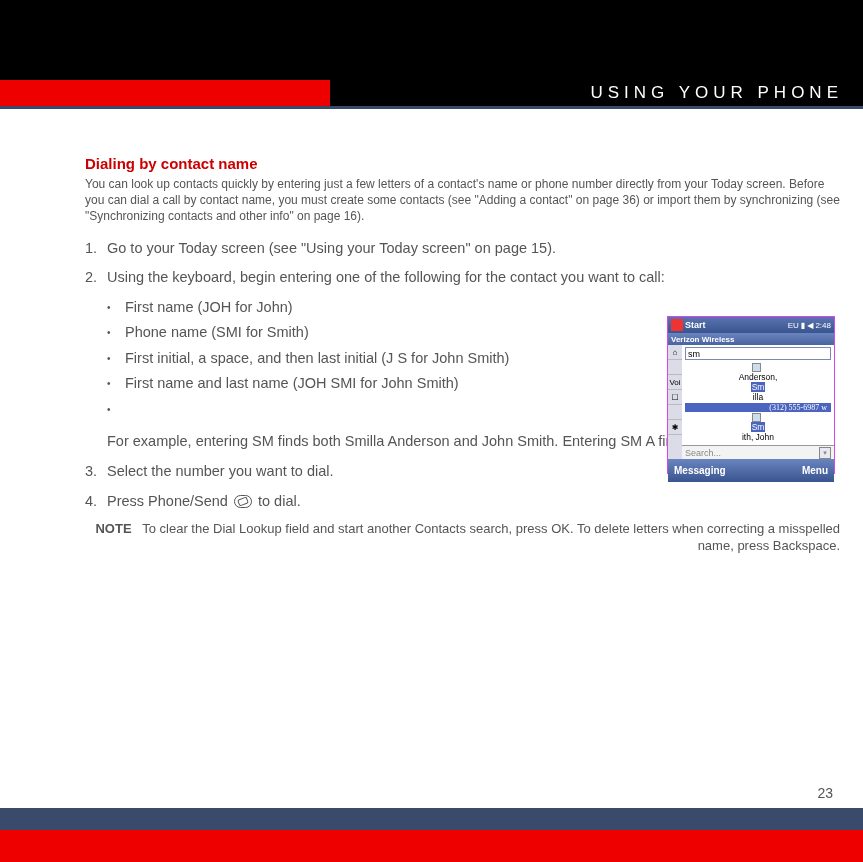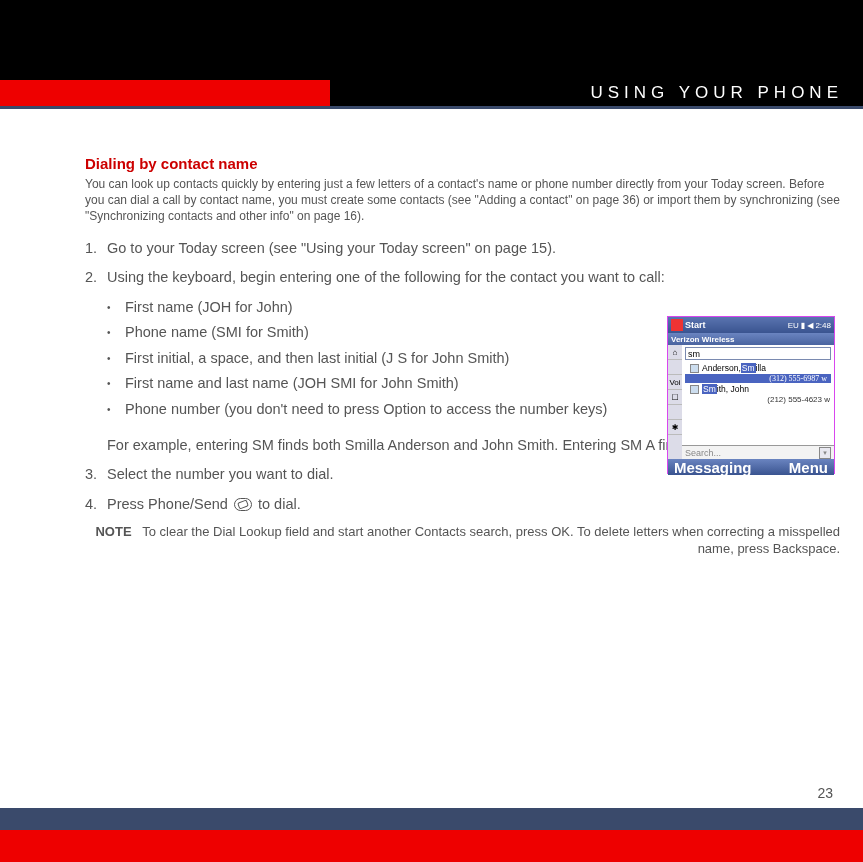--- a/index.html
+++ b/index.html
@@ -33,28 +33,28 @@
   .shot-start .flag { width: 12px; height: 12px; background: #e33; margin-right: 2px; display: inline-block; }
   .shot-start .st { font-weight: bold; font-size: 9px; }
   .shot-start .r { margin-left: auto; display: flex; align-items: center; gap: 2px; }
   .shot-start .r span { font-size: 8px; }
   .shot-carrier { height: 12px; background: linear-gradient(#6a84c0,#4a64a0); color: #fff; font-size: 8px; padding: 0 3px; display: flex; align-items: center; font-weight: bold; }
   .shot-body { display: flex; height: 114px; }
   .shot-rail { width: 14px; background: #dcdce8; display: flex; flex-direction: column; }
   .shot-rail div { height: 15px; border-bottom: 1px solid #bbb; display:flex; align-items:center; justify-content:center; font-size:8px; }
   .shot-main { flex: 1; background: #fff; position: relative; }
   .shot-input { margin: 2px 3px; height: 13px; border: 1px solid #7a8ab0; background: #fff; font-size: 9px; padding: 0 2px; display:flex; align-items:center; }
-  .shot-entry { display: flex; align-items: center; padding: 1px 8px; font-size: 8.5px; }
+  .shot-entry { display: flex; align-items: center; padding: 1px 0; font-size: 8.5px; flex-direction: column; }
   .shot-entry .ic { width: 9px; height: 9px; border: 1px solid #888; margin-right: 3px; background: #cde; }
   .hl { background: #4a64c0; color: #fff; padding: 0 1px; }
   .shot-num { font-size: 8px; text-align: right; padding-right: 4px; color: #333; }
   .shot-num.sel { background: #4a64c0; color: #fff; margin: 0 3px; font-family: Liberation Serif, serif; }
   .shot-search { position: absolute; bottom: 0; left: 0; right: 0; height: 14px; border-top: 1px solid #999; background: #f3f3f3; display: flex; align-items: center; padding: 0 3px; color: #888; font-size: 9px; }
   .shot-search .dd { margin-left: auto; width: 12px; height: 12px; border: 1px solid #888; background: #e8e8f0; display:flex; align-items:center; justify-content:center; font-size:7px; }
-  .shot-soft { height: 16px; background: linear-gradient(#6a84c0,#3a5490); display: flex; align-items: center; justify-content: space-between; padding: 0 6px; color: #fff; font-size: 15px; font-weight: bold; }
+  .shot-soft { height: 23px; background: linear-gradient(#6a84c0,#3a5490); display: flex; align-items: center; justify-content: space-between; padding: 0 6px; color: #fff; font-size: 10px; font-weight: bold; }
 </style>
 </head>
 <body>
 
 <div class="top-black"></div>
 <div class="red-bar-top"></div>
 <div class="header-black">
   <span>USING YOUR PHONE</span>
 </div>
 <div class="blue-line"></div>
@@ -85,21 +85,20 @@
       <div class="bullet-row">
         <div class="bullet-mark">•</div>
         <div>First initial, a space, and then last initial (J S for John Smith)</div>
       </div>
       <div class="bullet-row">
         <div class="bullet-mark">•</div>
         <div>First name and last name (JOH SMI for John Smith)</div>
       </div>
       <div class="bullet-row">
         <div class="bullet-mark">•</div>
-        <div>Phone number (you don't need to press Option to access the number keys)</div>
       </div>
     </div>
   </div>
 
   <div class="followup">For example, entering SM finds both Smilla Anderson and John Smith. Entering SM A finds only Smilla Anderson.</div>
 
   <div class="step-row">
     <div class="step-num">3.</div>
     <div class="step-body">Select the number you want to dial.</div>
   </div>

